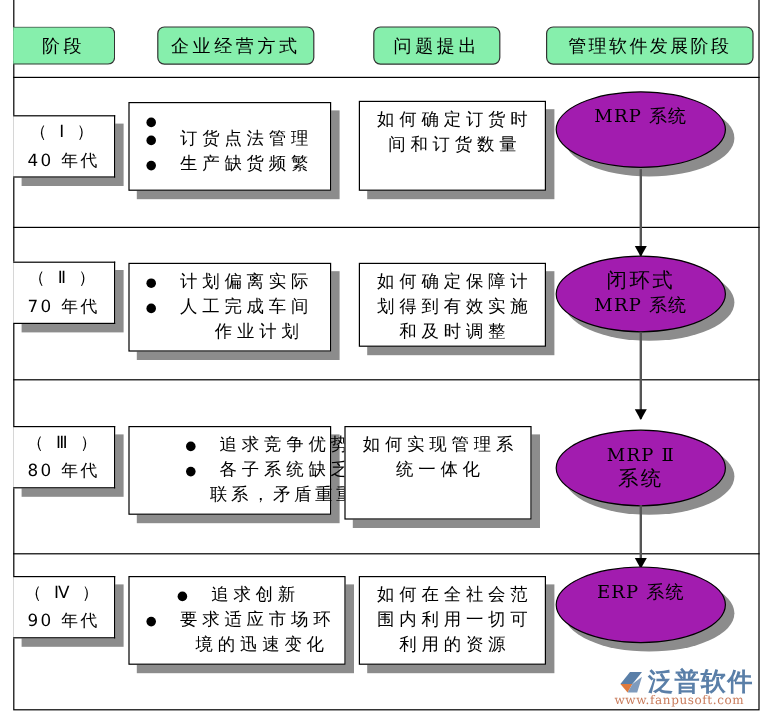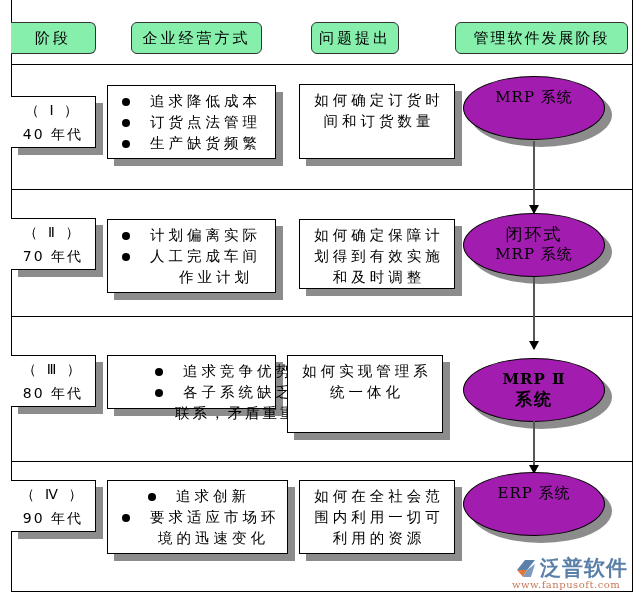--- a/index.html
+++ b/index.html
@@ -62,35 +62,34 @@
 <div class="hline" style="top:189px;"></div>
 <div class="hline" style="top:316px;"></div>
 <div class="hline" style="top:461px;"></div>
 
 <div class="hdr" style="left:11px;width:85px;border-left:none;border-radius:0 6px 6px 0;">
     <span>阶段</span>
   </div>
 <div class="hdr" style="left:131px;width:131px;">
     <span>企业经营方式</span>
   </div>
-<div class="hdr" style="left:311px;width:88px;">
+<div class="hdr" style="left:311px;width:106px;">
     <span>问题提出</span>
   </div>
 <div class="hdr" style="left:455px;width:173px;letter-spacing:2px;">
     <span>管理软件发展阶段</span>
   </div>
 
 <div class="box stage" style="left:11px;top:96px;width:85px;height:52px;border-left:none;">
   <div>（ Ⅰ ）</div>
   <div class="num">40 年代</div>
 </div>
 <div class="box bul" style="left:107px;top:85px;width:169px;height:74px;">
   <div class="li">
       <span class="dot"></span>
-      <span>追求降低成本</span>
     </div>
   <div class="li">
       <span class="dot"></span>
       <span>订货点法管理</span>
     </div>
   <div class="li">
       <span class="dot"></span>
       <span>生产缺货频繁</span>
     </div>
 </div>
@@ -132,49 +131,49 @@
   </div>
 </div>
 <div class="arrow" style="top:277px;height:72px;">
     <span class="arrow-head"></span>
   </div>
 
 <div class="box stage" style="left:11px;top:355px;width:85px;height:52px;border-left:none;">
   <div>（ Ⅲ ）</div>
   <div class="num">80 年代</div>
 </div>
-<div class="box bul" style="left:107px;top:355px;width:169px;height:54px;padding-left:47px;">
+<div class="box bul" style="left:107px;top:355px;width:169px;height:74px;padding-left:47px;">
   <div class="li">
       <span class="dot"></span>
       <span>追求竞争优势</span>
     </div>
   <div class="li">
       <span class="dot"></span>
       <span>各子系统缺乏</span>
     </div>
   <div class="cont" style="padding-left:20px;letter-spacing:3px;">联系，矛盾重重</div>
 </div>
 <div class="box q" style="left:287px;top:355px;width:156px;height:78px;">如何实现管理系
 统一体化</div>
-<div class="ell-wrap" style="left:463px;top:358px;font-weight:bold;">
+<div class="ell-wrap" style="left:463px;top:358px;">
   <div class="ell-shadow"></div>
   <div class="ell">
     <div>MRP Ⅱ</div>
     <div class="cn">系统</div>
   </div>
 </div>
 <div class="arrow" style="top:421px;height:52px;">
     <span class="arrow-head"></span>
   </div>
 
 <div class="box stage" style="left:11px;top:480px;width:85px;height:52px;border-left:none;">
   <div>（ Ⅳ ）</div>
   <div class="num">90 年代</div>
 </div>
-<div class="box bul" style="left:107px;top:480px;width:181px;height:74px;">
+<div class="box bul" style="left:107px;top:480px;width:181px;height:74px;text-align:center;">
   <div class="li" style="padding-left:26px;">
       <span class="dot"></span>
       <span>追求创新</span>
     </div>
   <div class="li">
       <span class="dot"></span>
       <span>要求适应市场环</span>
     </div>
   <div class="cont" style="padding-left:36px;">境的迅速变化</div>
 </div>

